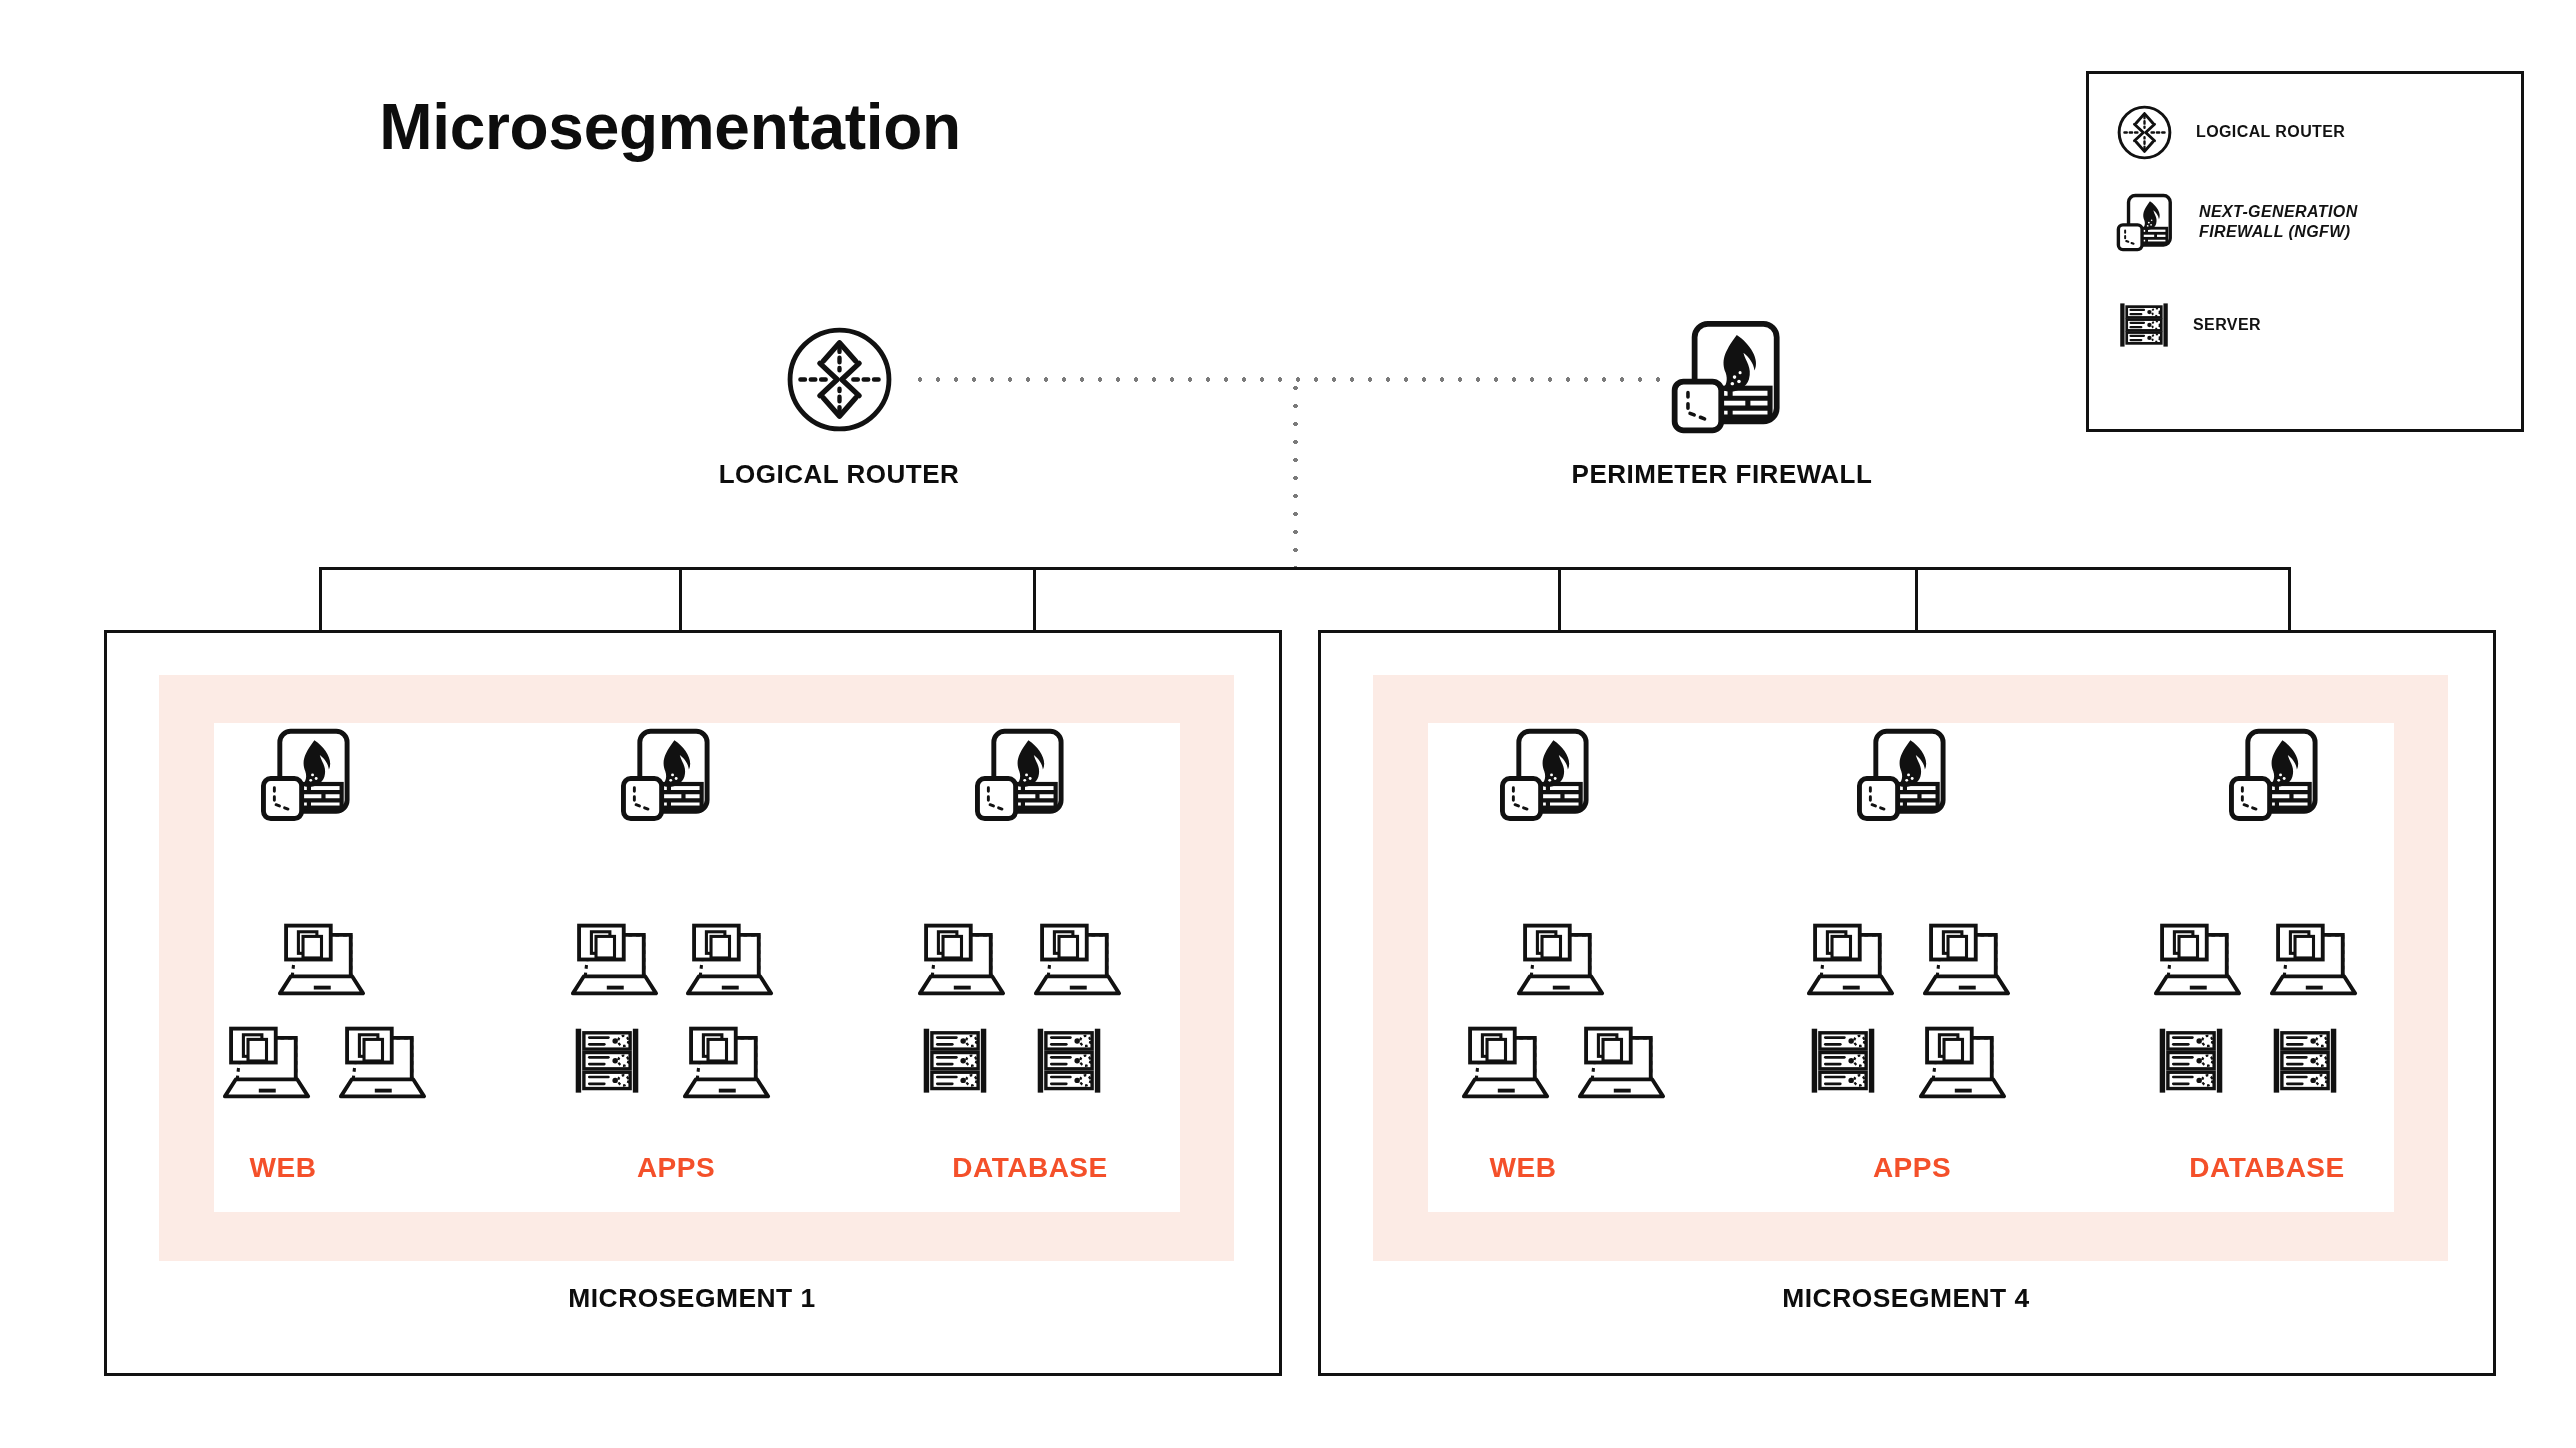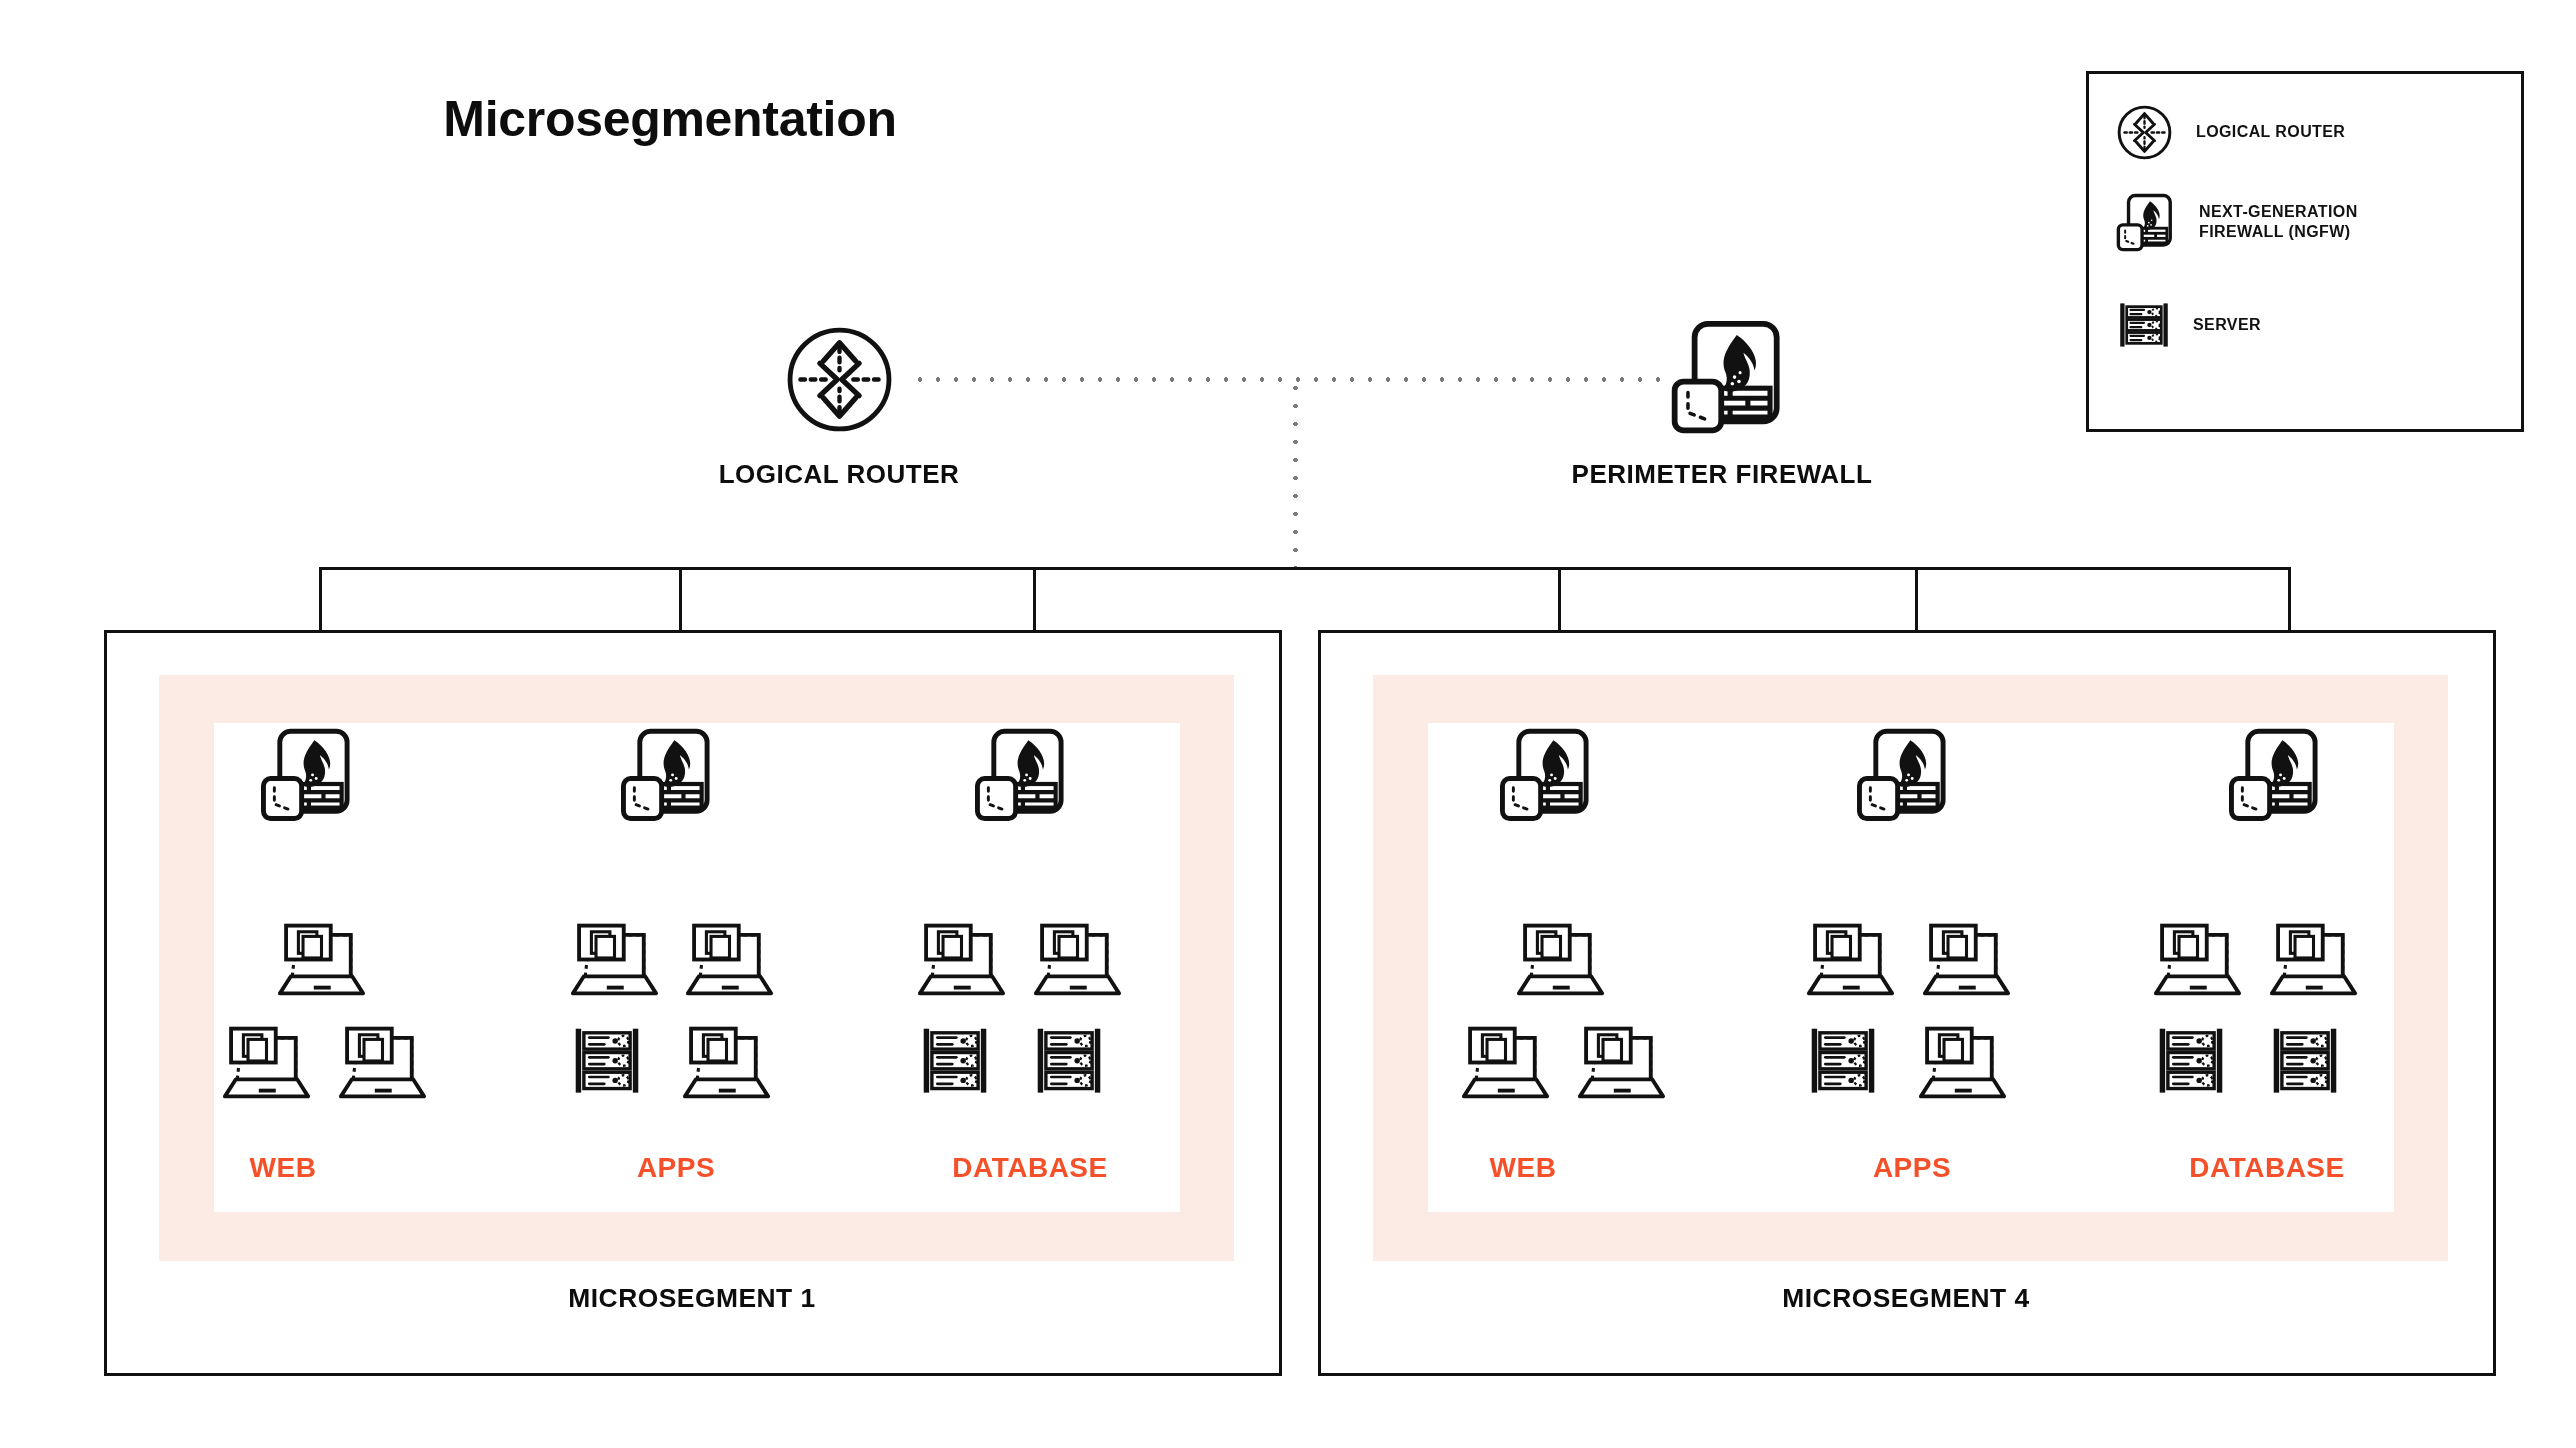--- a/index.html
+++ b/index.html
@@ -10,21 +10,21 @@
   }
   #stage{position:absolute;inset:0;width:2576px;height:1449px;}
   .abs{position:absolute;}
 
   
   #page-title{
     left:0;top:90px;width:2576px;text-align:center;
     font-size:0px; 
   }
   #page-title span{
-    font-size:50px;font-weight:bold;color:#0d0d0d;letter-spacing:-0.3px;
+    font-size:64px;font-weight:bold;color:#0d0d0d;letter-spacing:-0.3px;
     display:inline-block;transform:translateX(-618px);
   }
 
   
   #legend{
     left:2086px;top:71px;width:438px;height:361px;
     border:3.9px solid #111111;background:#ffffff;box-sizing:border-box;
   }
   .legend-row{position:absolute;display:flex;align-items:center;}
   .legend-label{
@@ -118,21 +118,21 @@
             <line x1="56" y1="66" x2="56" y2="75"></line>
             <line x1="47" y1="75" x2="47" y2="84"></line>
             <line x1="72" y1="75" x2="72" y2="84"></line>
             <line x1="56" y1="84" x2="56" y2="92"></line>
           </g>
 
           <rect x="6" y="60" width="42" height="44" rx="8" fill="#fff" stroke="#111" stroke-width="6"></rect>
           <path d="M18 70 L18 88 L34 94" fill="none" stroke="#111" stroke-width="3.5" stroke-dasharray="4 6" stroke-linecap="round"></path>
         </svg>
       </span>
-      <span class="legend-label" style="white-space:pre-line;">NEXT-GENERATION
+      <span class="legend-label" style="white-space:pre-line;font-style:italic;">NEXT-GENERATION
 FIREWALL (NGFW)</span>
     </div>
 
     <div class="legend-row" style="left:28px;top:224px;">
       <span>
         <svg width="54" height="54" viewBox="0 0 100 100">
           <rect x="6" y="10" width="8" height="80" fill="#111"></rect>
           <rect x="86" y="10" width="8" height="80" fill="#111"></rect>
           <g stroke="#111" stroke-width="5" fill="#fff">
             <rect x="18" y="16" width="64" height="20"></rect>

